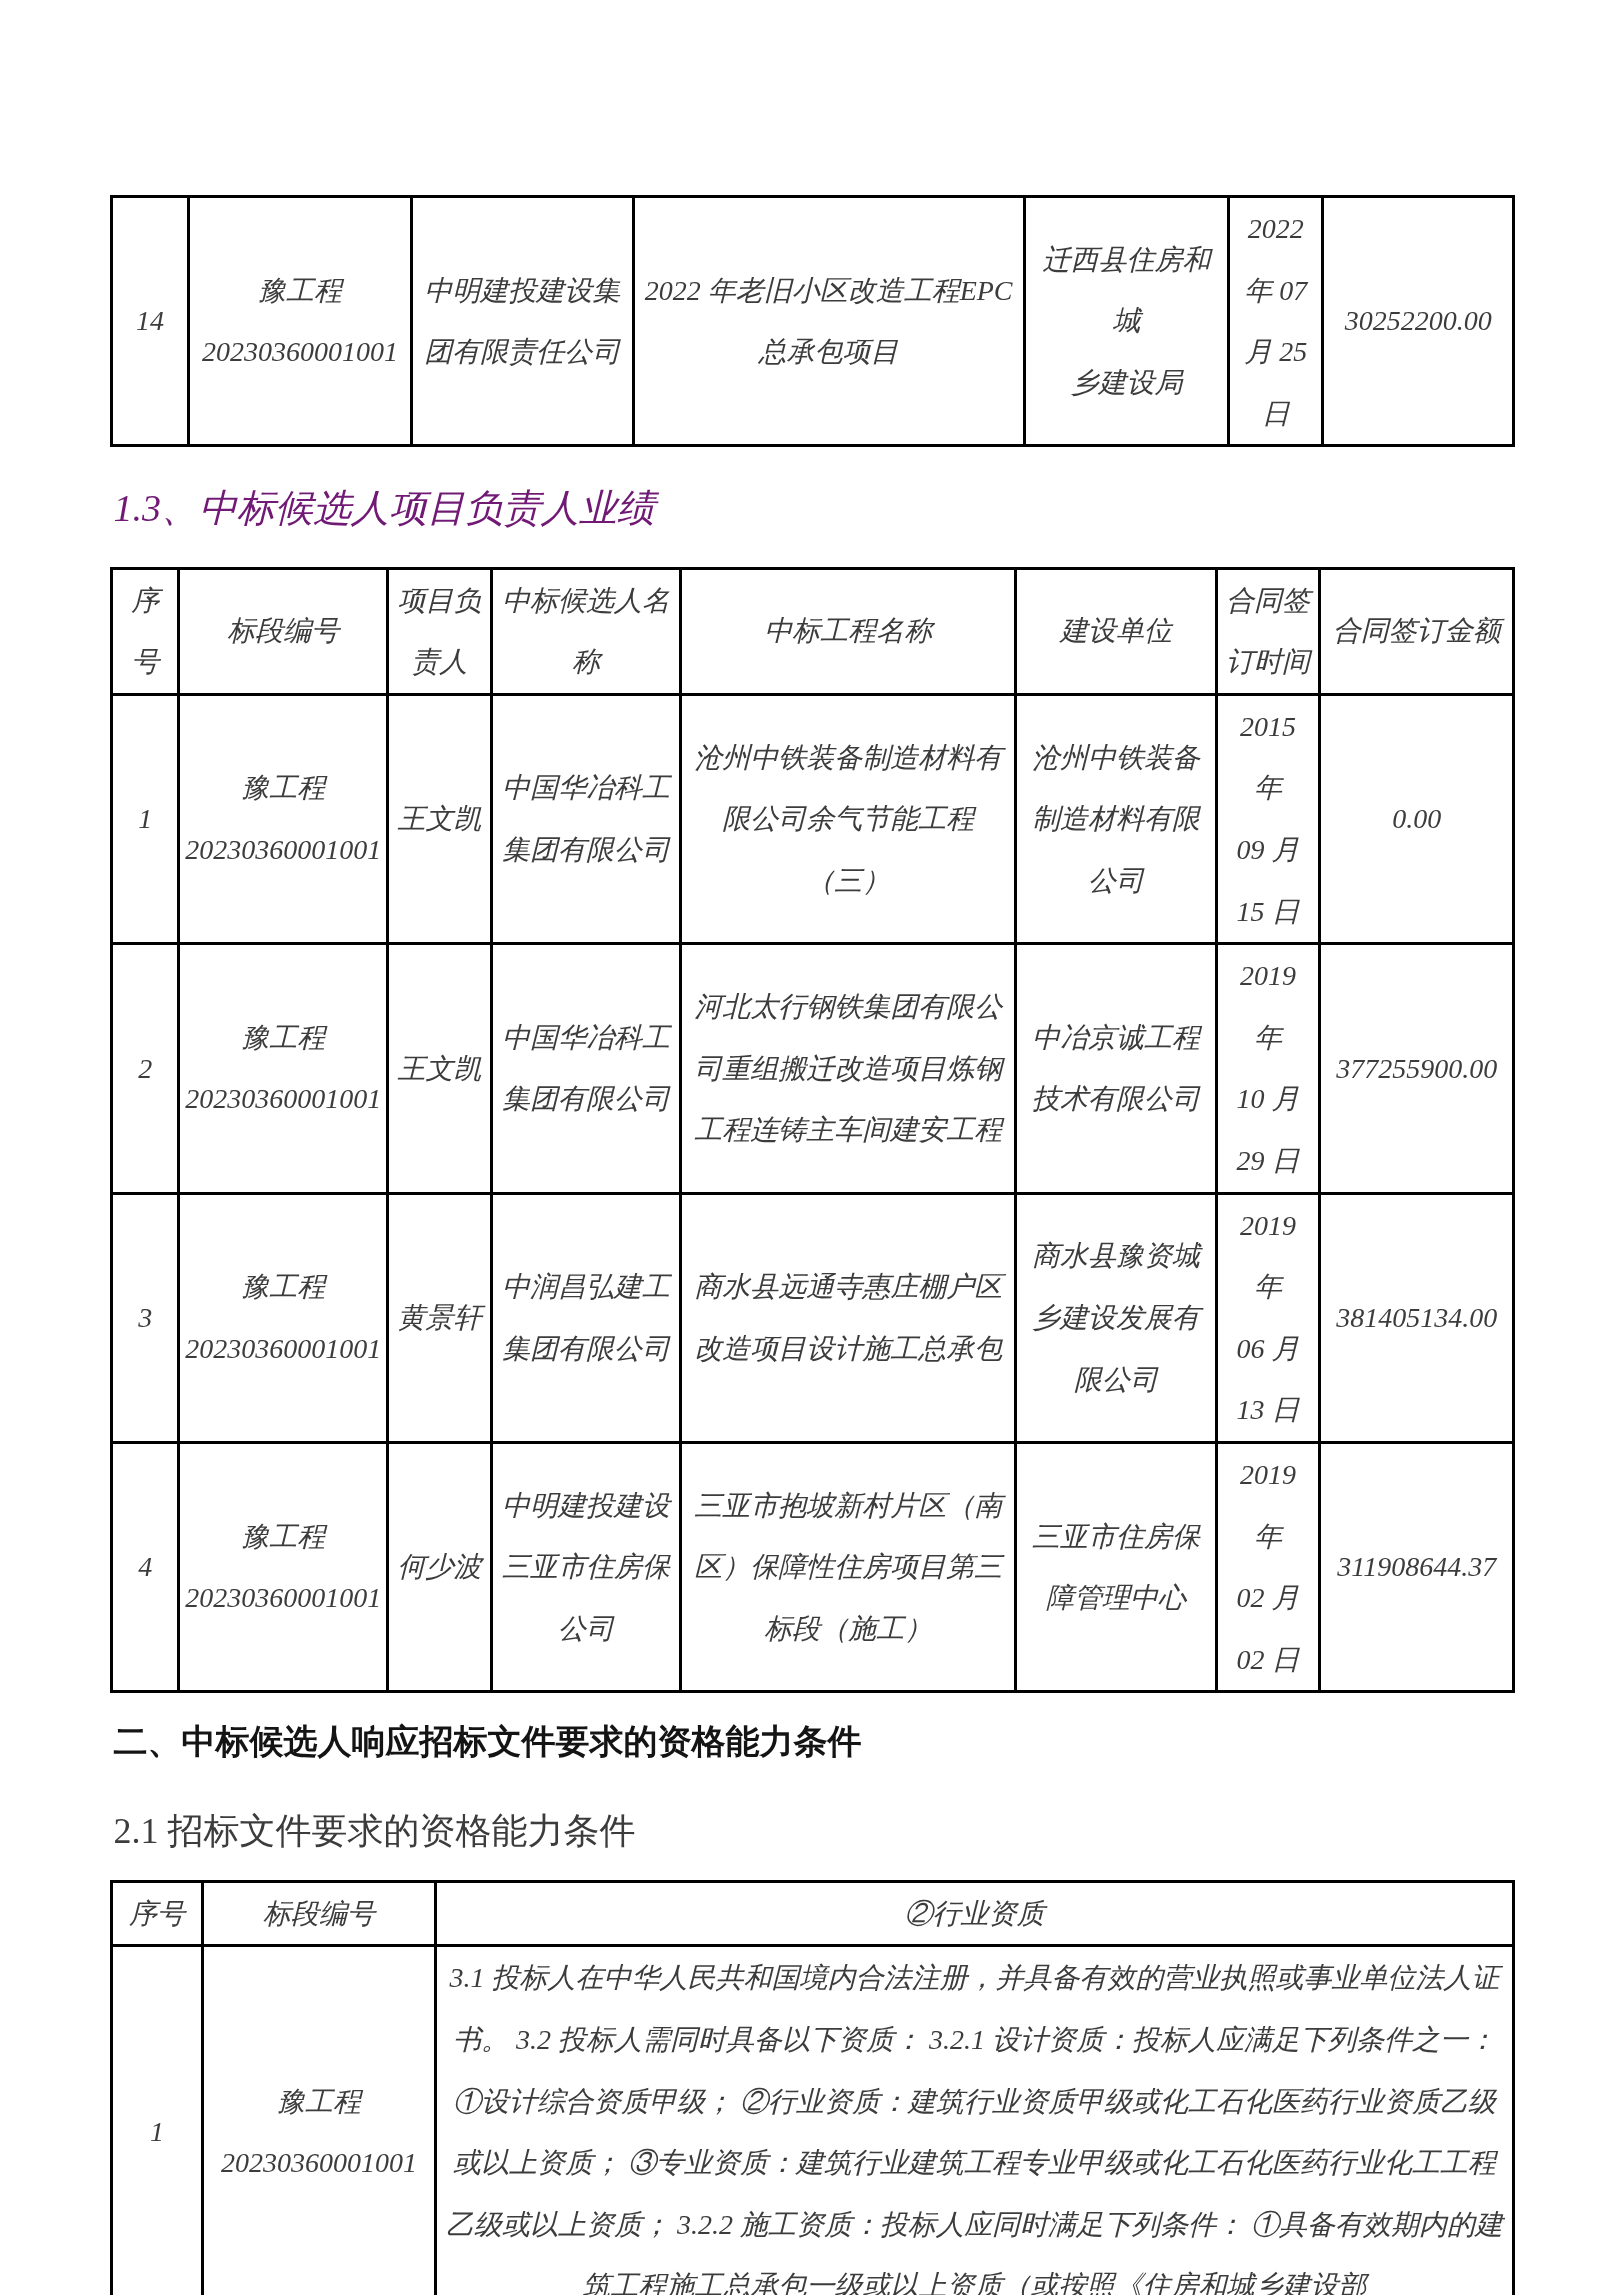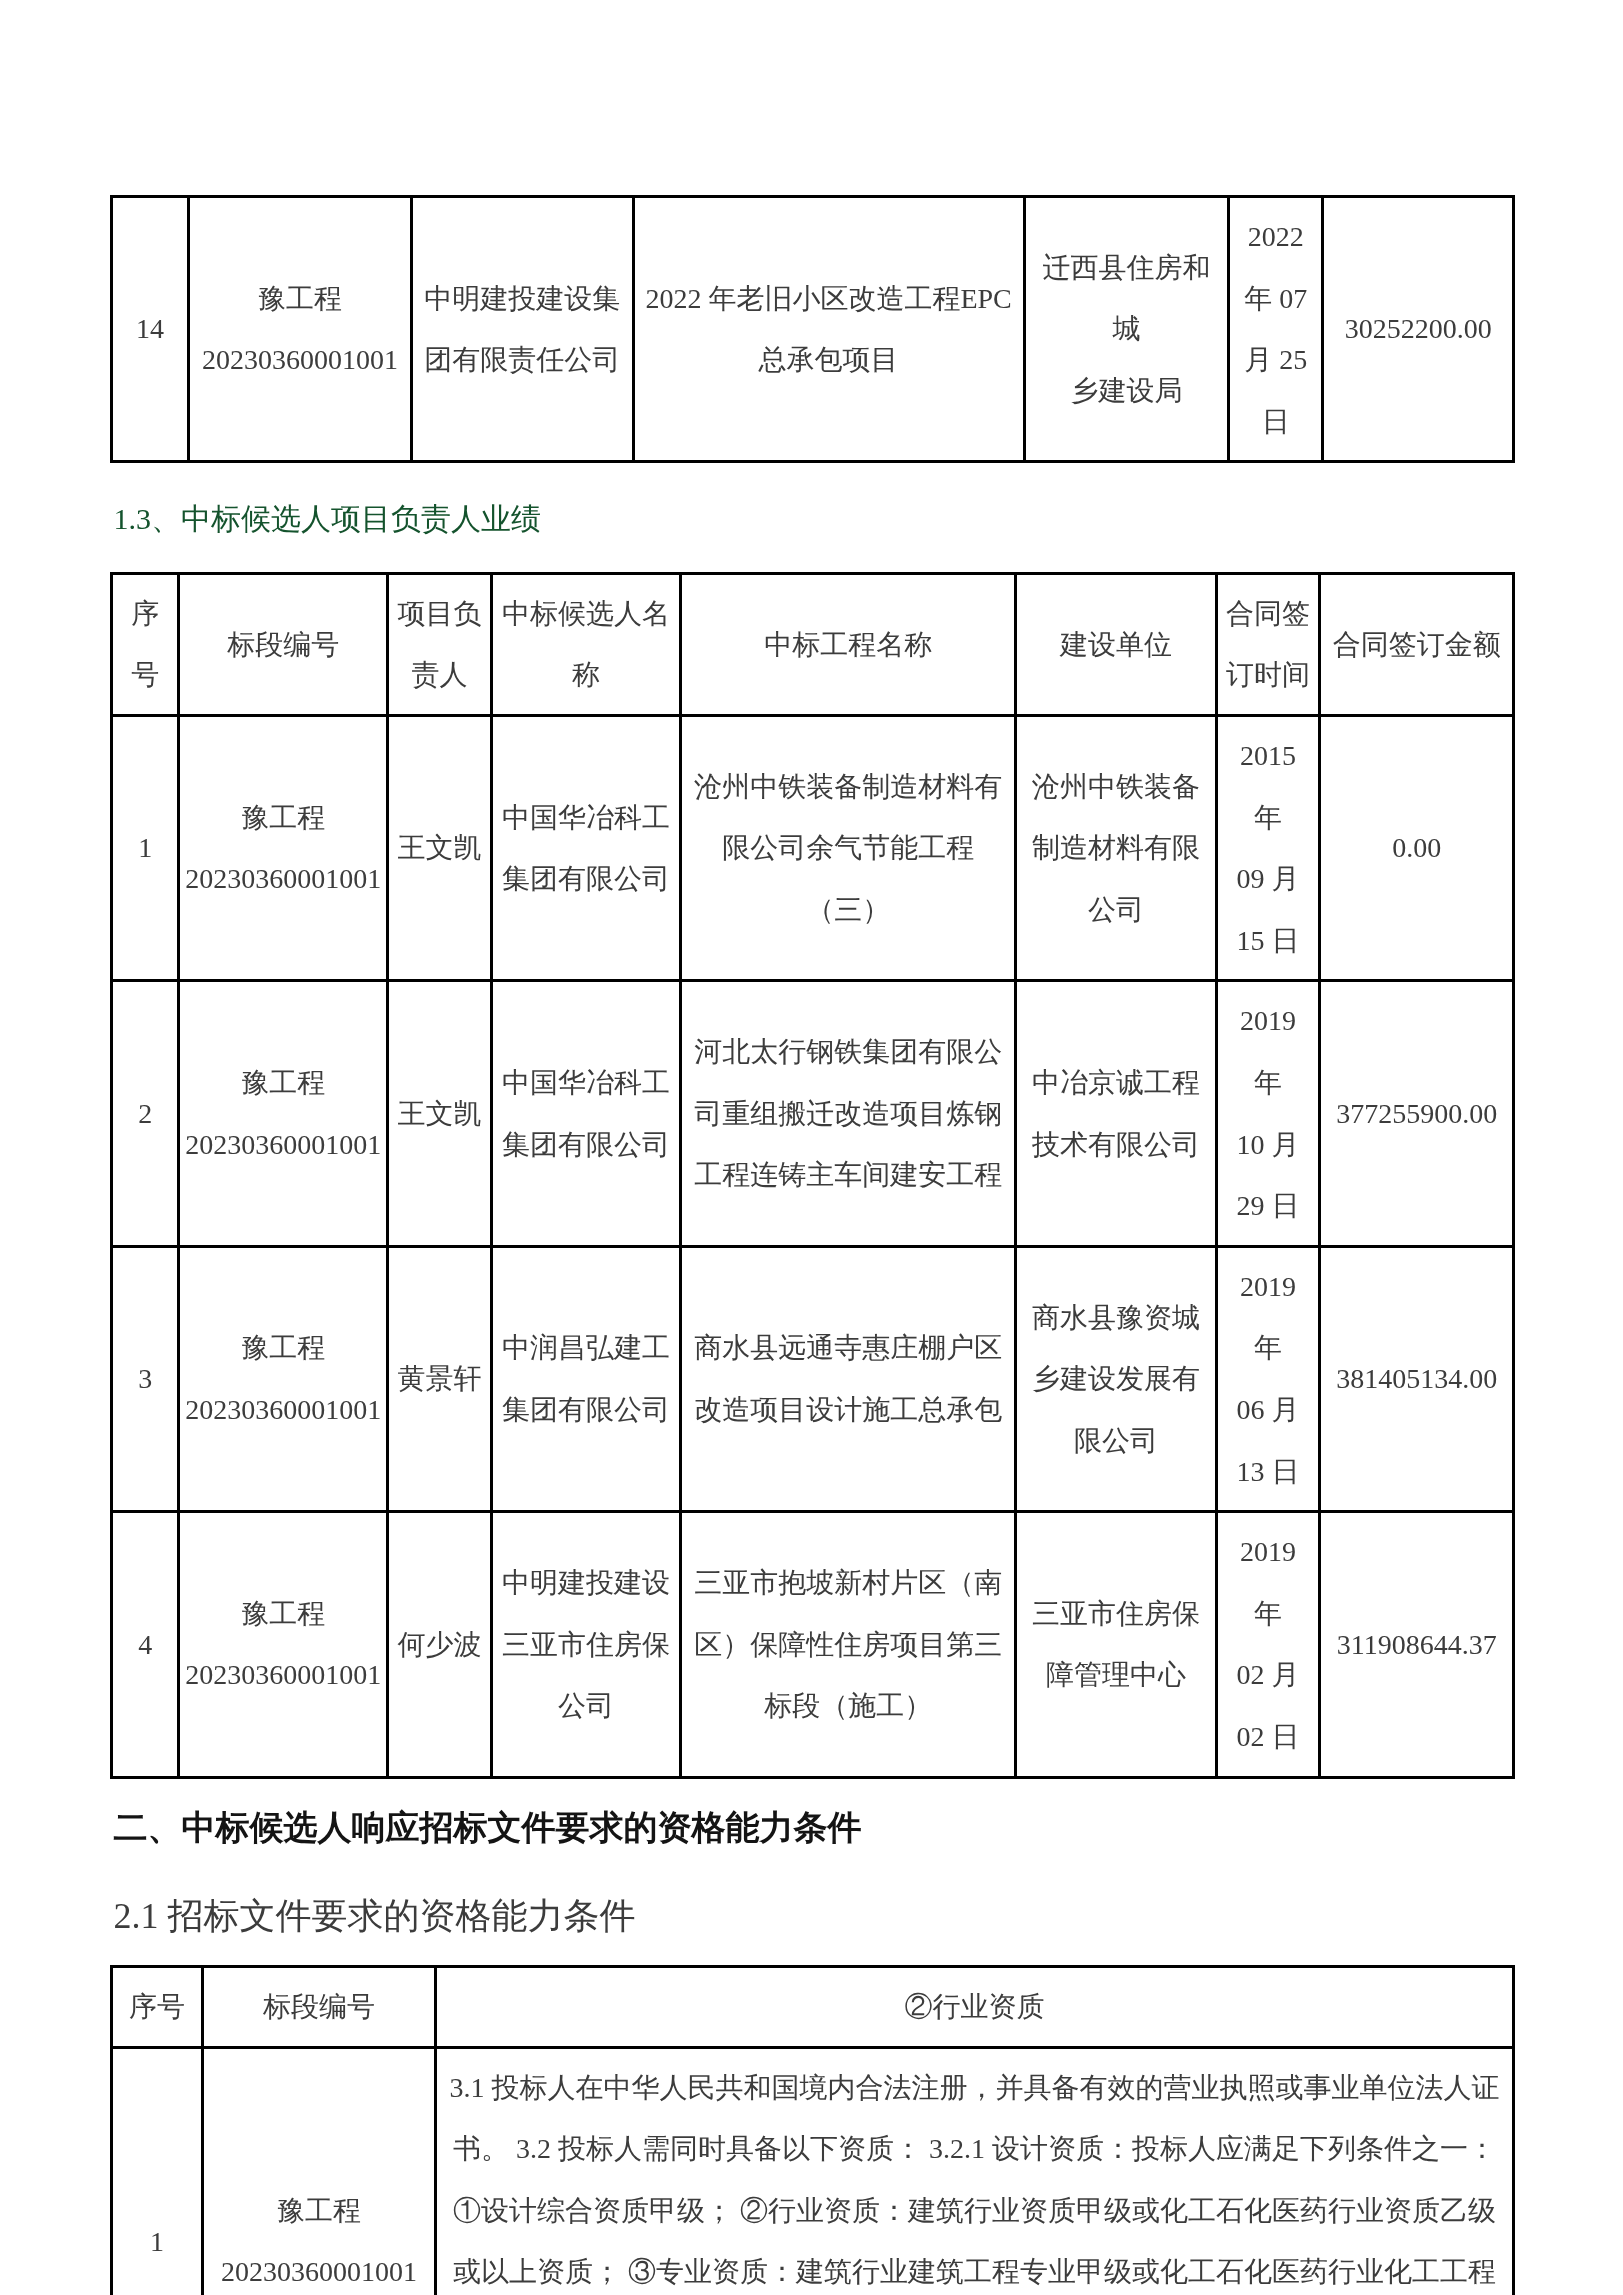--- a/index.html
+++ b/index.html
@@ -11,34 +11,34 @@
     position:relative; overflow:hidden;
   }
   .content { position:absolute; left:110px; top:0; width:1405px; }
   .pad-top { height:195px; }
 
   table.doc { width:100%; border-collapse:collapse; table-layout:fixed; }
   table.doc td, table.doc th {
     border:3.4px solid #000;
     vertical-align:middle; text-align:center;
     font-weight:normal; line-height:2.2;
-    padding:8px 5px; overflow:hidden;
+    padding:0 5px; overflow:hidden;font-style:italic;
   }
   .pre { white-space:pre-line; }
   td.just {
     text-align:justify; padding:0 12px;
   }
 
   tr.t1-row   { height:248px; }
   tr.t2-head  { height:121px; }
   tr.t2-row   { height:191px; }
   tr.t3-head  { height:62px;  }
   tr.t3-row   { height:362px; }
 
-  .h-sub   { margin:36px 0 0 3.4px; font-size:30px; line-height:1.35; color:#14532d; }
+  .h-sub   { margin:36px 0 0 3.4px; font-size:38px; line-height:1.35; color:#701a75;font-style:italic; }
   .gap-t2  { height:32px; }
   .h-main  { margin:29px 0 0 3.4px; font-size:34px; line-height:1.35; font-weight:bold; color:#141414;font-family:Liberation Mono, monospace; }
   .h-sub2  { margin:39px 0 0 3.4px; font-size:36px; line-height:1.35; color:#3c3c3c; }
   .gap-t3  { height:24px; }
 </style>
 </head>
 <body>
 
 <div class="content">
   <div class="pad-top"></div>

